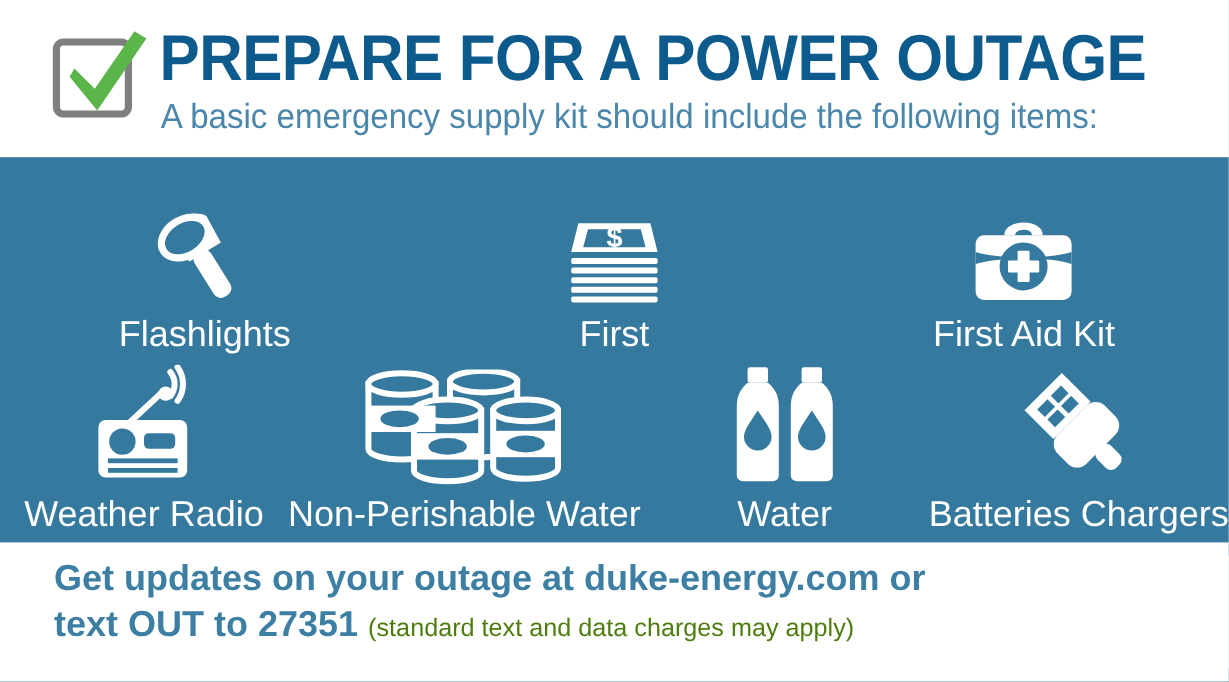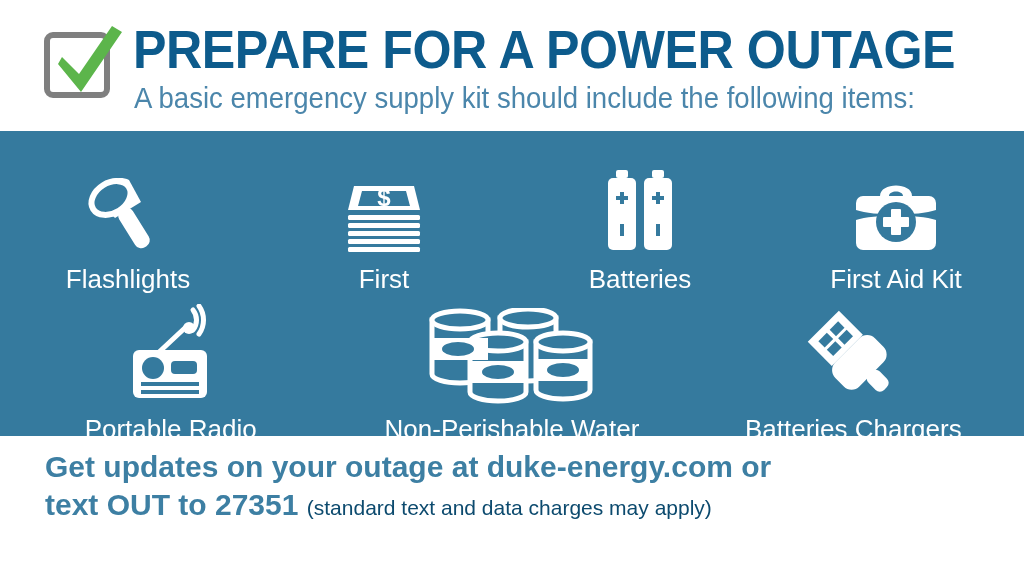--- a/index.html
+++ b/index.html
@@ -61,45 +61,45 @@
     flex:1 1 0;
     display:flex;flex-direction:column;align-items:center;justify-content:flex-end;
     position:relative;
   }
   .icon-wrap{
     display:flex;align-items:flex-end;justify-content:center;
     height:92px;
   }
   .item-label{
     color:#ffffff;
-    font-size:26px;
+    font-size:30px;
     line-height:30px;
     margin-top:10px;
     white-space:nowrap;
     font-family:"Liberation Sans", sans-serif;
   }
 
   
   .footer{
-    position:absolute;left:0;top:436px;width:1024px;height:105px;
+    position:absolute;left:0;top:452px;width:1024px;height:105px;
     background:#ffffff;
   }
   .footer-text{
     position:absolute;left:45px;top:12px;width:700px;
     color:#3d7fa3;
     font-family:"Liberation Sans Narrow","Liberation Sans",sans-serif;
     font-weight:bold;
     font-size:30px;
     line-height:38px;
   }
   .footer-line{white-space:nowrap;}
   .fine-print{
     font-weight:normal;
     font-size:21px;
-    color:#0c4a6e;
+    color:#4d7c0f;
   }
 </style>
 </head>
 <body>
 
 <div class="page">
 
   <div class="header">
 
     <div class="check-logo">
@@ -142,41 +142,20 @@
               <rect x="6" y="43" width="72" height="5" rx="1.5"></rect>
               <rect x="6" y="51" width="72" height="5" rx="1.5"></rect>
               <rect x="6" y="59" width="72" height="5" rx="1.5"></rect>
               <rect x="6" y="67" width="72" height="5" rx="1.5"></rect>
             </g>
           </svg>
         </div>
         <div class="item-label">First</div>
       </div>
 
-      <div class="cell">
-        <div class="icon-wrap">
-          <svg width="72" height="86" viewBox="0 0 72 86">
-            <g fill="#ffffff">
-              <rect x="12" y="2" width="12" height="8" rx="2"></rect>
-              <rect x="4" y="10" width="28" height="72" rx="5"></rect>
-              <rect x="48" y="2" width="12" height="8" rx="2"></rect>
-              <rect x="40" y="10" width="28" height="72" rx="5"></rect>
-            </g>
-            <g fill="#357a9e">
-              <rect x="16" y="24" width="4" height="12"></rect>
-              <rect x="12" y="28" width="12" height="4"></rect>
-              <rect x="16" y="56" width="4" height="12"></rect>
-              <rect x="52" y="24" width="4" height="12"></rect>
-              <rect x="48" y="28" width="12" height="4"></rect>
-              <rect x="52" y="56" width="4" height="12"></rect>
-            </g>
-          </svg>
-        </div>
-        <div class="item-label">Batteries</div>
-      </div>
 
       <div class="cell">
         <div class="icon-wrap">
           <svg width="92" height="80" viewBox="0 0 92 80">
             <g fill="#ffffff">
               <path d="M30 22 C30 8 62 8 62 22 L53 22 C53 16 39 16 39 22 Z"></path>
               <rect x="6" y="22" width="80" height="54" rx="7"></rect>
             </g>
             <path d="M6 36 C24 42 68 42 86 36 L86 46 C68 40 24 40 6 46 Z" fill="#357a9e"></path>
             <circle cx="46" cy="48" r="20" fill="#357a9e"></circle>
@@ -201,21 +180,21 @@
               <path d="M78 30 A24 24 0 0 0 78 2"></path>
             </g>
             <circle cx="68" cy="24" r="6" fill="#ffffff"></circle>
             <rect x="12" y="46" width="74" height="48" rx="6" fill="#ffffff"></rect>
             <circle cx="32" cy="64" r="11" fill="#357a9e"></circle>
             <rect x="50" y="57" width="26" height="13" rx="4" fill="#357a9e"></rect>
             <rect x="20" y="78" width="58" height="4" fill="#357a9e"></rect>
             <rect x="20" y="86" width="58" height="4" fill="#357a9e"></rect>
           </svg>
         </div>
-        <div class="item-label">Portable Radio</div>
+        <div class="item-label">Weather Radio</div>
       </div>
 
       <div class="cell">
         <div class="icon-wrap">
           <svg width="176" height="96" viewBox="0 0 176 96">
             <g fill="#357a9e" stroke="#ffffff" stroke-width="5">
 
               <path d="M8 12 L8 66 A28 9 0 0 0 64 66 L64 12 Z"></path>
               <ellipse cx="36" cy="12" rx="28" ry="9"></ellipse>
 
@@ -234,20 +213,37 @@
               <rect x="46" y="53" width="56" height="22"></rect>
               <ellipse cx="74" cy="64" rx="16" ry="7" fill="#357a9e"></ellipse>
               <rect x="112" y="51" width="54" height="22"></rect>
               <ellipse cx="139" cy="62" rx="16" ry="7" fill="#357a9e"></ellipse>
             </g>
           </svg>
         </div>
         <div class="item-label">Non-Perishable Water</div>
       </div>
 
+      <div class="cell">
+        <div class="icon-wrap">
+          <svg width="86" height="100" viewBox="0 0 86 100">
+            <g fill="#ffffff">
+              <rect x="12" y="2" width="17" height="13" rx="2"></rect>
+              <path d="M12 15 C4 22 3 28 3 36 L3 92 A5 5 0 0 0 8 97 L33 97 A5 5 0 0 0 38 92 L38 36 C38 28 37 22 29 15 Z"></path>
+              <rect x="57" y="2" width="17" height="13" rx="2"></rect>
+              <path d="M57 15 C49 22 48 28 48 36 L48 92 A5 5 0 0 0 53 97 L78 97 A5 5 0 0 0 83 92 L83 36 C83 28 82 22 74 15 Z"></path>
+            </g>
+            <g fill="#357a9e">
+              <path d="M20.5 38 C27 48 32 54 32 60 A11.5 11.5 0 0 1 9 60 C9 54 14 48 20.5 38 Z"></path>
+              <path d="M65.5 38 C72 48 77 54 77 60 A11.5 11.5 0 0 1 54 60 C54 54 59 48 65.5 38 Z"></path>
+            </g>
+          </svg>
+        </div>
+        <div class="item-label">Water</div>
+      </div>
 
       <div class="cell">
         <div class="icon-wrap">
           <svg width="104" height="96" viewBox="0 0 104 96">
             <g transform="rotate(-45 52 48)">
               <rect x="30" y="6" width="44" height="34" fill="#ffffff"></rect>
               <rect x="38" y="13" width="12" height="9" fill="#357a9e"></rect>
               <rect x="54" y="13" width="12" height="9" fill="#357a9e"></rect>
               <rect x="38" y="25" width="12" height="9" fill="#357a9e"></rect>
               <rect x="54" y="25" width="12" height="9" fill="#357a9e"></rect>

